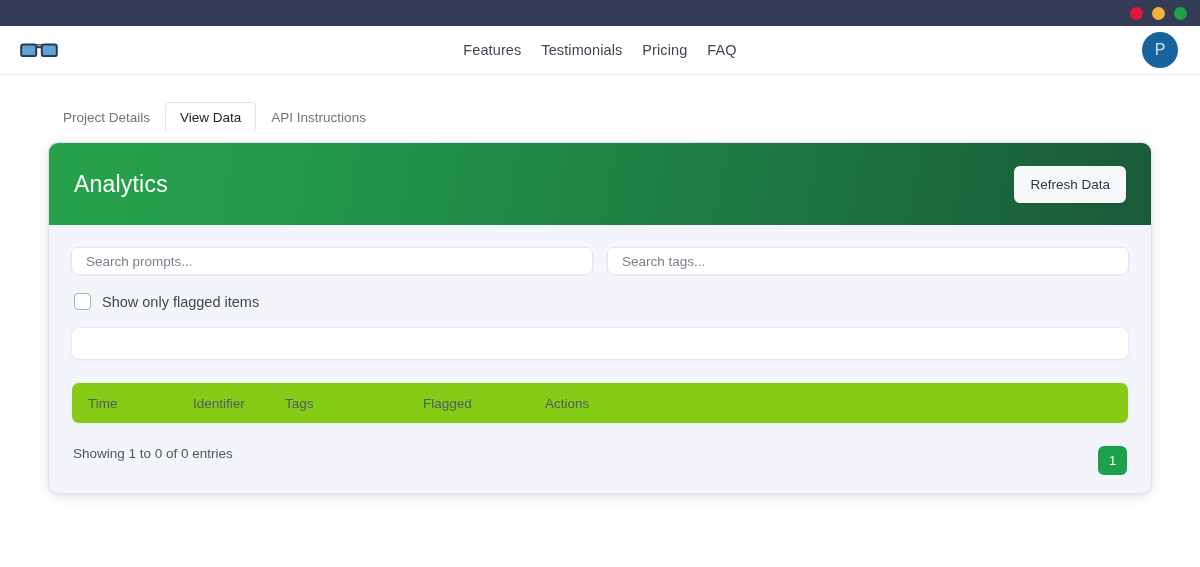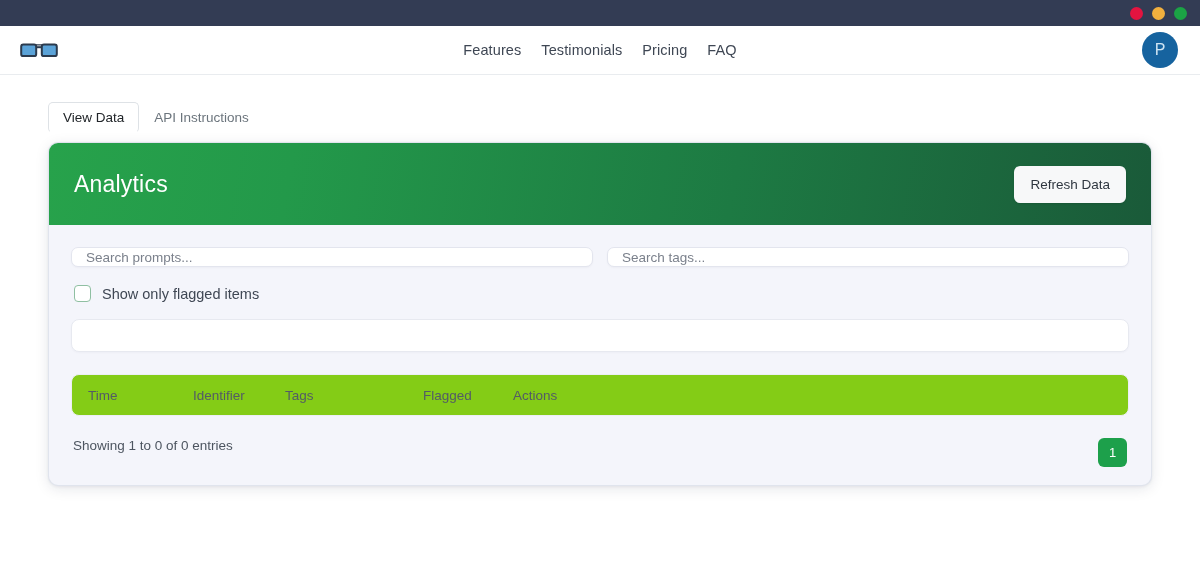--- a/index.html
+++ b/index.html
@@ -150,21 +150,21 @@
   .card-body {
     padding: 22px 22px 18px 22px;
   }
 
   .filter-row {
     display: flex;
     gap: 14px;
   }
   .text-input {
     flex: 1;
-    height: 20px;
+    height: 28px;
     border: 1px solid #e3e5ee;
     border-radius: 7px;
     background: #ffffff;
     font-size: 13.5px;
     font-family: inherit;
     padding: 0 14px;
     color: #343a40;
     outline: none;
     box-shadow: 0 1px 2px rgba(22,28,60,.035);
   }
@@ -211,21 +211,21 @@
     padding: 0 16px;
     font-size: 13.5px;
     color: #535b66;
   }
   .th { white-space: nowrap; }
   .th-time       { width: 105px; }
   .th-identifier { width: 92px; }
   .th-prompt     { flex: 1; }
   .th-tags       { width: 138px; }
   .th-flagged    { width: 90px; }
-  .th-actions    { width: 52px; }
+  .th-actions    { width: 52px; margin-left: 32px; }
 
   .table-footer {
     display: flex;
     align-items: flex-start;
     margin-top: 22px;
     padding: 0 2px;
   }
   .entries-text {
     font-size: 13.5px;
     color: #4d5560;
@@ -272,20 +272,21 @@
   </nav>
 
   <div class="avatar">
     <span>P</span>
   </div>
 </div>
 
 <div class="page">
 
   <div class="tabs">
+    <div class="tab">Project Details</div>
     <div class="tab active">View Data</div>
     <div class="tab">API Instructions</div>
   </div>
 
   <div class="card">
 
     <div class="card-header">
       <div class="card-title">Analytics</div>
       <button class="refresh-btn">Refresh Data</button>
     </div>

